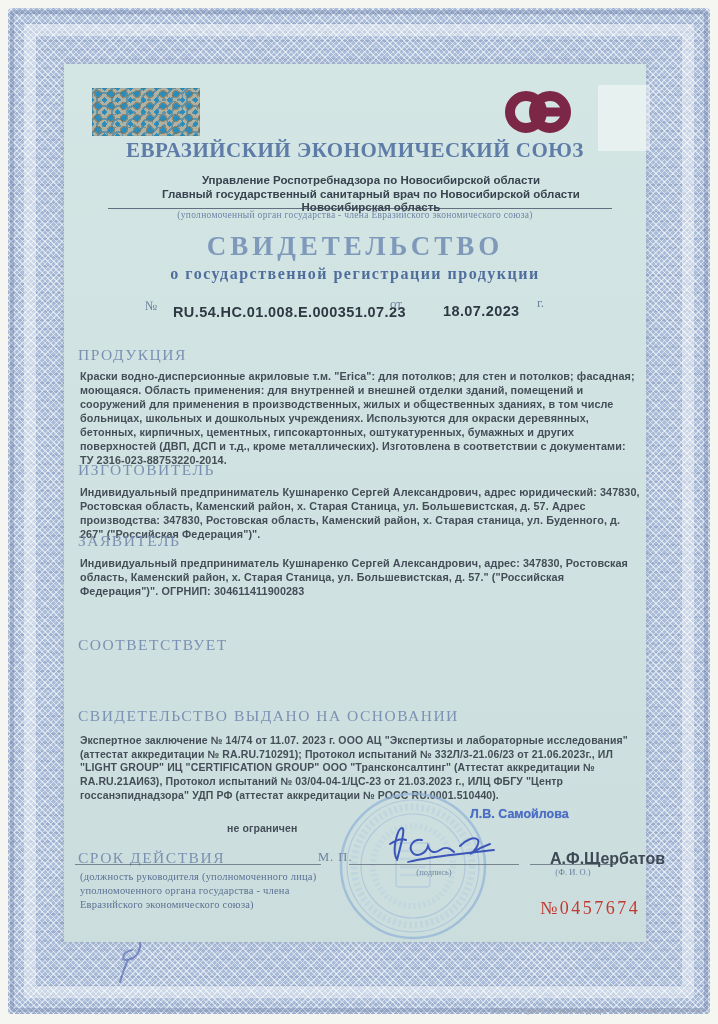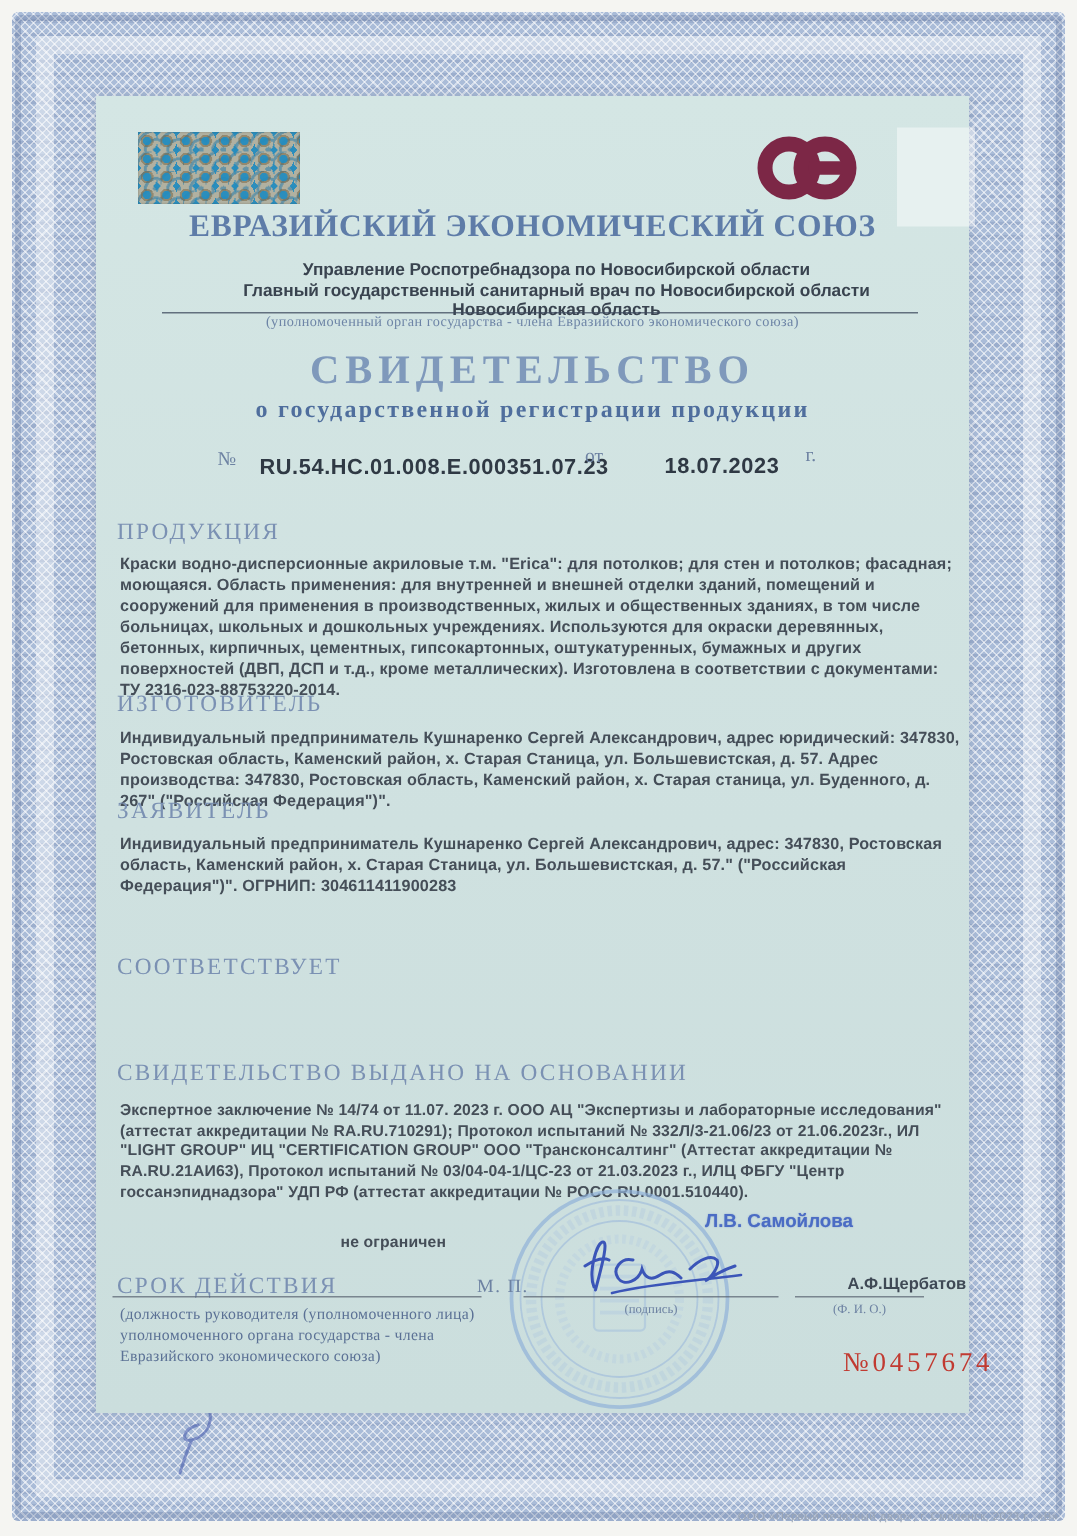--- a/index.html
+++ b/index.html
@@ -83,21 +83,21 @@
   .sig-line{height:0;border-top:1px solid #55606e;}
   .small-cap{font-family:"Liberation Serif", serif;font-size:8.5px;color:#6d82a2;}
   .pos-caption{
     font-family:"Liberation Serif", serif;font-size:10.5px;color:#5b7195;
     line-height:1.33;letter-spacing:.2px;
   }
   .samoylova{
     font-size:12.5px;font-weight:700;color:#4b6cc4;
     text-shadow:0 0 1px rgba(75,108,196,.6);
   }
-  .fio-name{font-size:11px;font-weight:700;color:#3f4955;margin-left:15px;}
+  .fio-name{font-size:16px;font-weight:700;color:#3f4955;}
   .serial{
     font-family:"Liberation Serif", serif;font-size:18px;
     letter-spacing:2.5px;color:var(--red-serial,#c13a31);
   }
   .printer-note{
     position:absolute;right:10px;top:1006px;
     font-size:7.5px;color:#9aa5b5;letter-spacing:.3px;
   }
   svg{display:block;}
 </style>
@@ -182,17 +182,17 @@
   <div class="abs rule sig-line" style="left:285px;top:800px;width:170px;opacity:.7;"></div>
   <div class="abs rule sig-line" style="left:466px;top:800px;width:86px;opacity:.7;"></div>
 
   <div class="abs small-cap" style="left:285px;top:803px;width:170px;text-align:center;">(подпись)</div>
 
   <div class="abs fio-name" style="left:486px;top:786px;">А.Ф.Щербатов</div>
   <div class="abs small-cap" style="left:466px;top:803px;width:86px;text-align:center;">(Ф. И. О.)</div>
 
   <div class="abs pos-caption" style="left:16px;top:806px;width:272px;">(должность руководителя (уполномоченного лица) уполномоченного органа государства - члена Евразийского экономического союза)</div>
 
-  <div class="abs serial" style="left:498px;top:834px;">№0457674</div>
+  <div class="abs serial" style="left:476px;top:834px;">№0457674</div>
 
 </div>
 
 <div class="printer-note">ООО «Первый печатный двор»,  г. Смоленск,  2023 г.,  «В».</div>
 
 </body></html>

